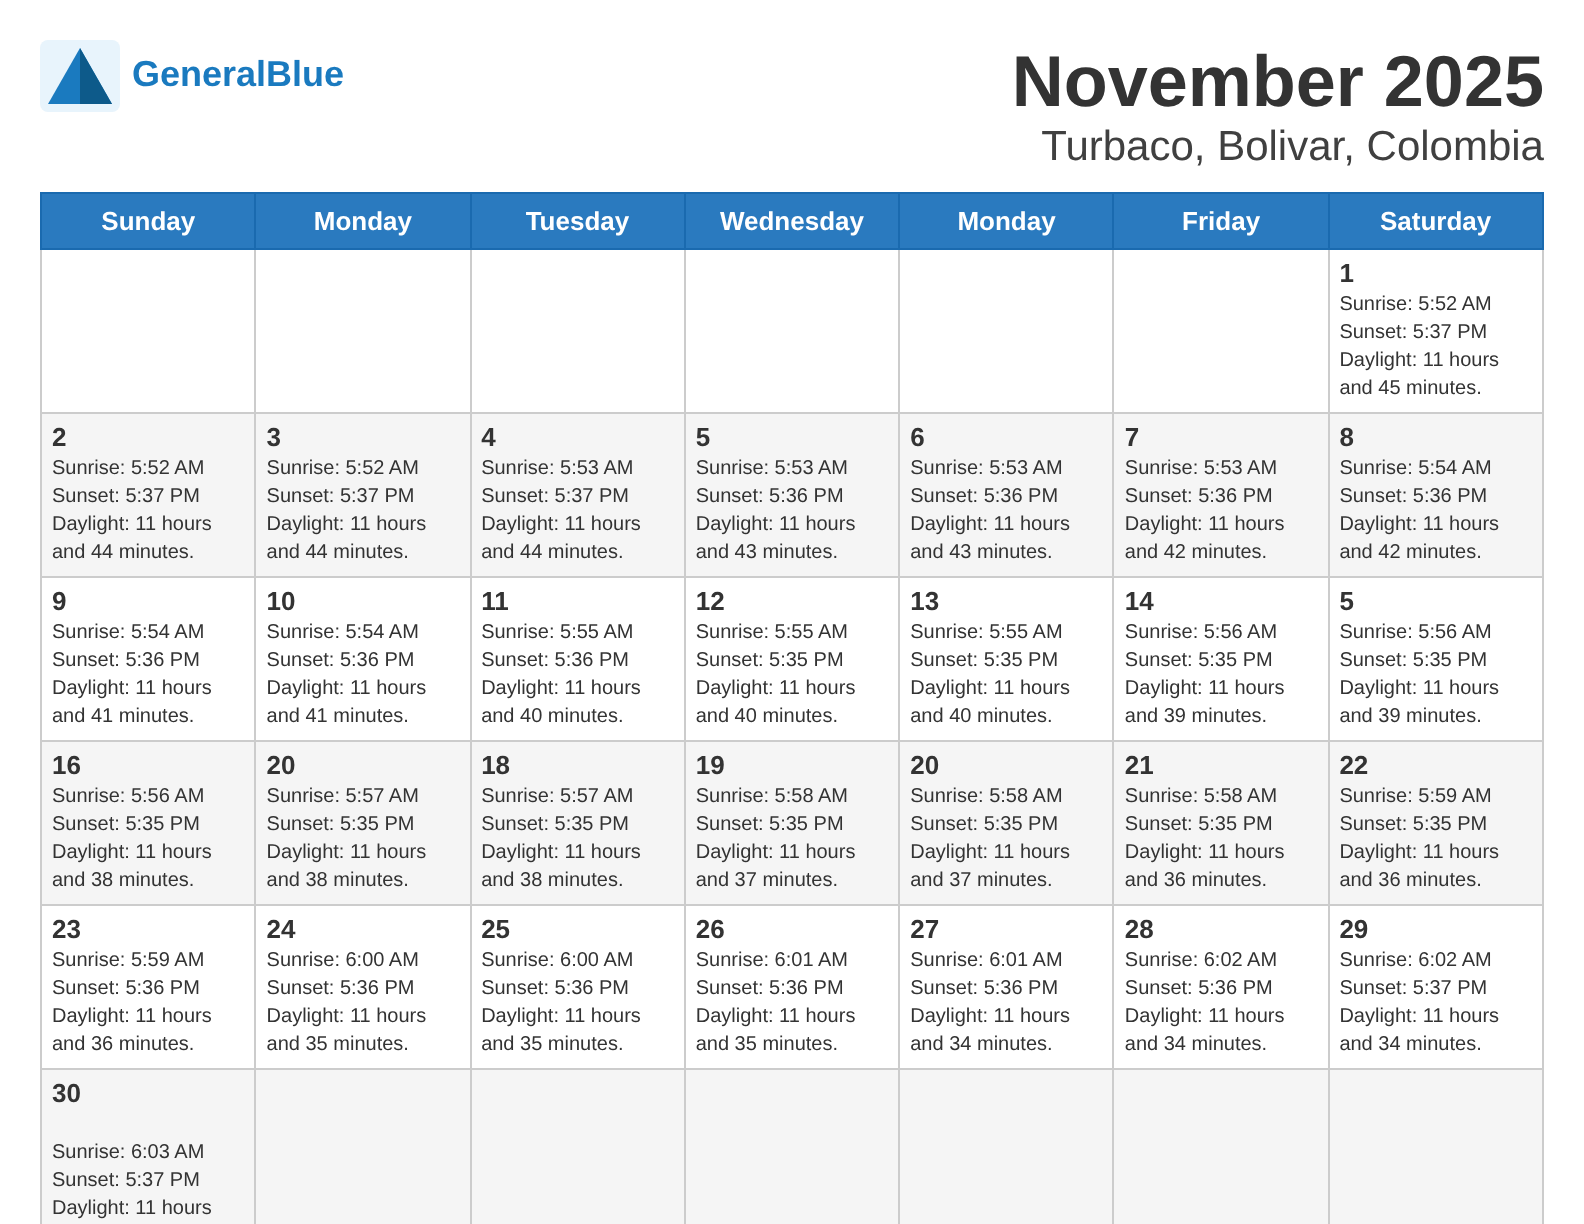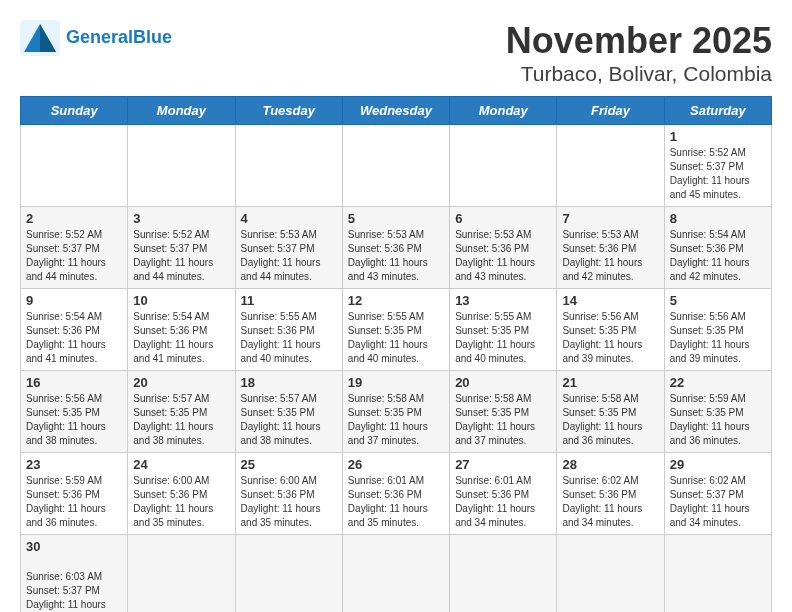--- a/index.html
+++ b/index.html
@@ -84,21 +84,20 @@
       background: #f9f9f9;
     }
     tr:nth-child(even) td {
       background: #f5f5f5;
     }
     tr:nth-child(odd) td {
       background: #fff;
     }
     thead tr th {
       background: #2a7abf !important;
-      font-style: italic;
     }
   </style>
 </head>
 <body>
 
 <div class="header">
   <div class="logo">
     <svg class="logo-icon" viewBox="0 0 40 36" xmlns="http://www.w3.org/2000/svg">
       <rect x="0" y="0" width="40" height="36" rx="4" fill="#e8f4fc"></rect>
       <polygon points="20,4 36,32 4,32" fill="#1a7abf"></polygon>

